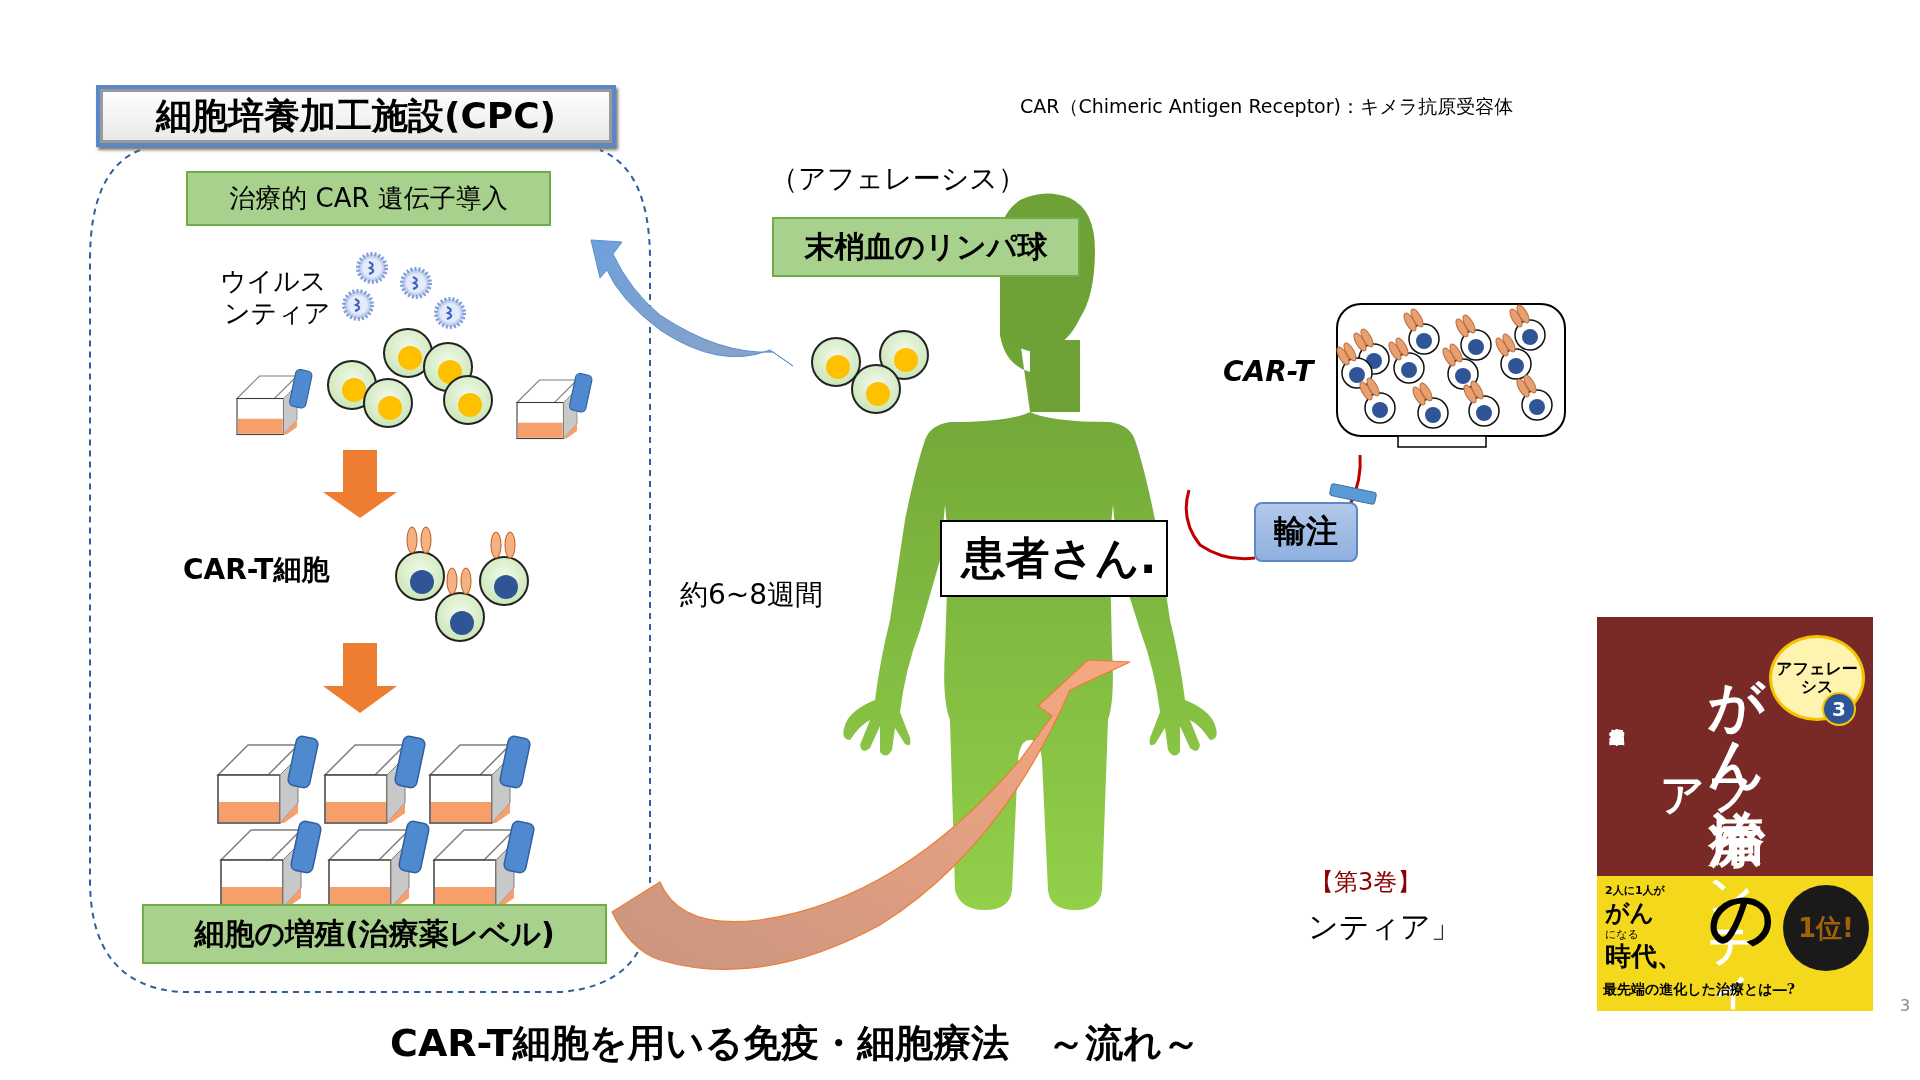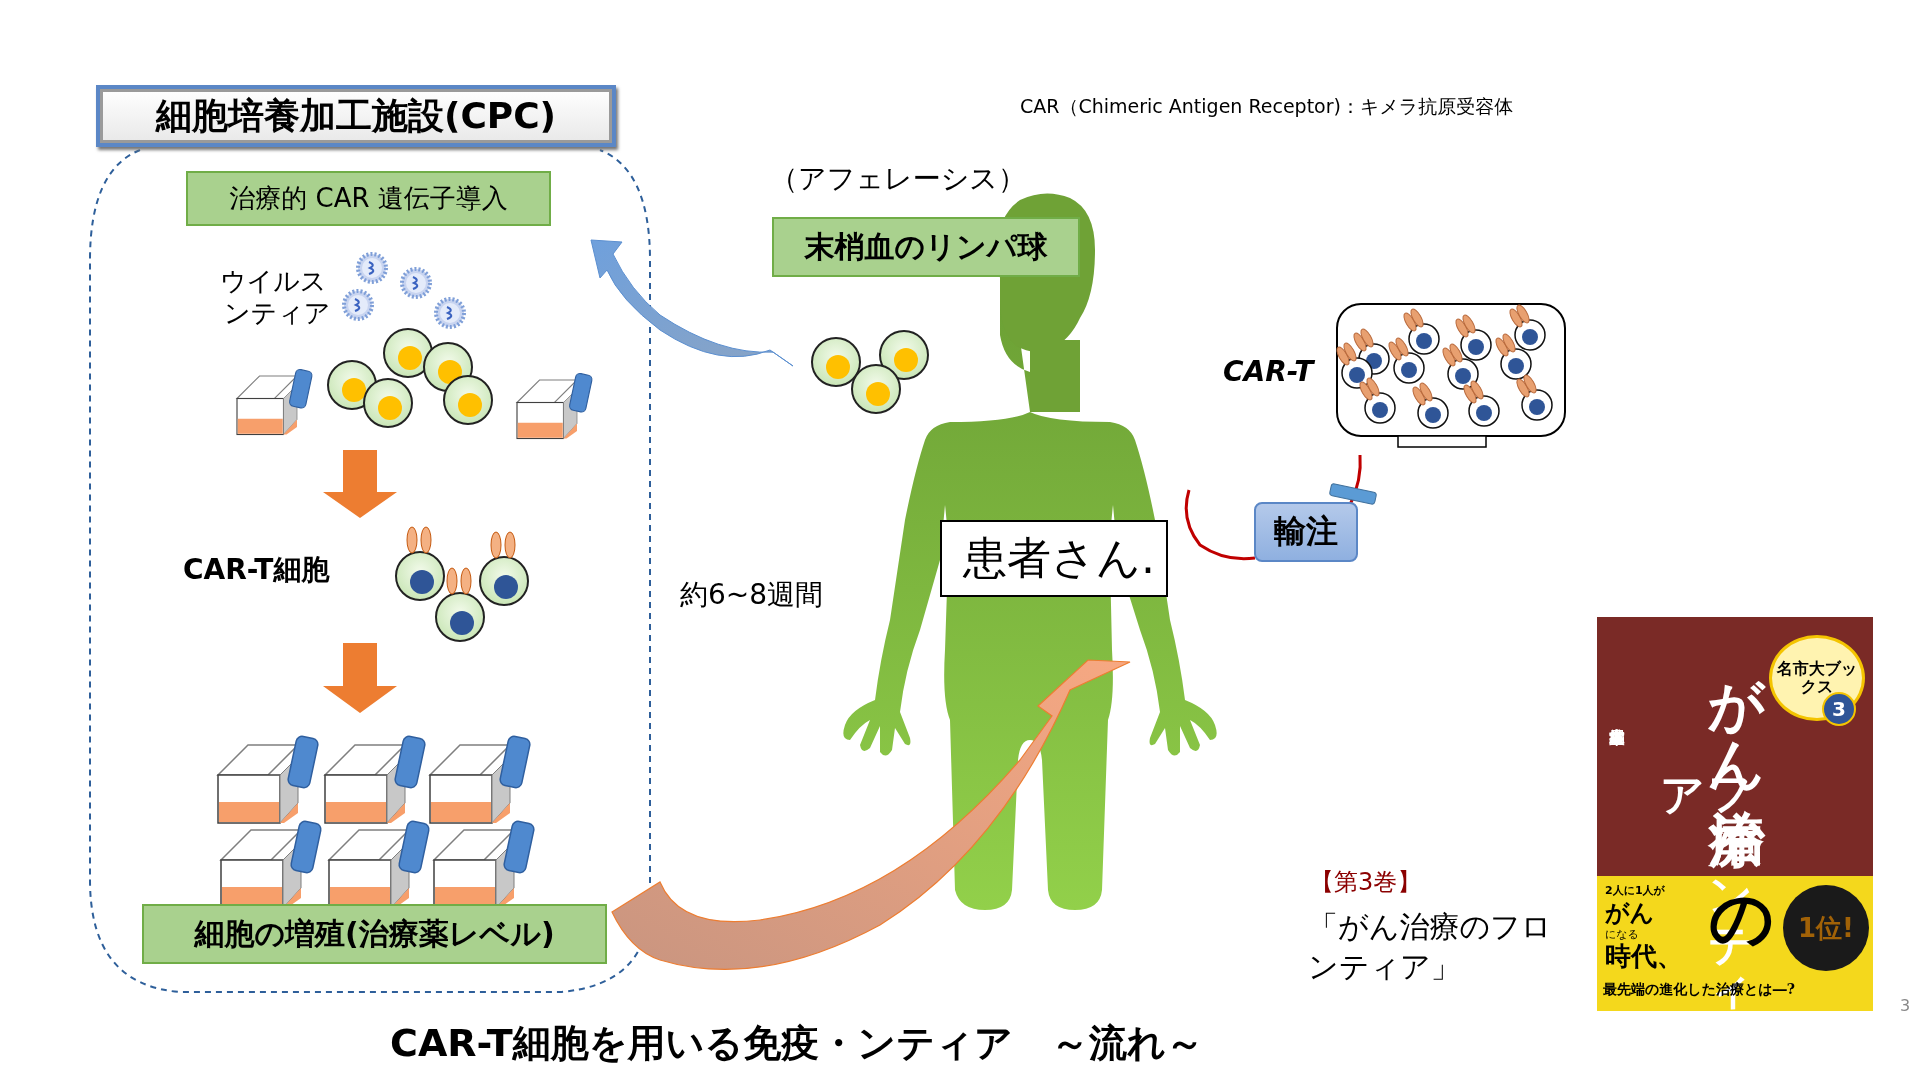--- a/index.html
+++ b/index.html
@@ -9,21 +9,21 @@
   .cpc-title { left:96px; top:85px; width:520px; height:62px; box-sizing:border-box;
     background:linear-gradient(#ffffff,#e8e8e8); border:4px solid #5b87c6;
     box-shadow: inset 0 0 0 3px #9a9a9a, 2px 3px 3px #777;
     font-size:36px; font-weight:bold; display:flex; align-items:center; justify-content:center; }
   .green-box { background:#a9d18e; border:2px solid #70ad47; box-sizing:border-box;
     display:flex; align-items:center; justify-content:center; font-weight:bold; }
   .txt { white-space:nowrap; }
   .infuse { background:linear-gradient(#b4c9ea,#8fb0e0); border:2px solid #5b87c6; box-sizing:border-box;
     display:flex; align-items:center; justify-content:center; font-size:32px; font-weight:bold; }
   .patient { background:#fff; border:2px solid #000; box-sizing:border-box; display:flex;
-    align-items:center; justify-content:center; font-size:44px; font-weight:normal;padding-left:10px; }
+    align-items:center; justify-content:center; font-size:44px; font-weight:bold;padding-left:10px; }
   .book { left:1597px; top:617px; width:276px; height:394px; background:#7a2a26; overflow:hidden; }
   .book .yellow { position:absolute; left:0; bottom:0; width:100%; height:135px; background:#f4d81c; }
   .book .big { position:absolute; color:#fff; font-weight:bold; writing-mode:vertical-rl; }
 </style>
 </head>
 <body>
 
 <svg class="abs" style="left:0;top:0" width="1920" height="1080">
   <defs>
     <radialGradient id="cellg" cx="50%" cy="40%" r="60%">
@@ -184,36 +184,35 @@
   </div>
 
 <div class="abs txt" style="left:1223px;top:355px;font-size:28px;font-weight:bold;font-style:italic;">CAR-T</div>
 
 <div class="abs infuse" style="left:1254px;top:502px;width:104px;height:60px;border-radius:8px;">
     <span>輸注</span>
   </div>
 
 <div class="abs txt" style="left:1310px;top:866px;font-size:24px;color:#8b0000;">【第3巻】</div>
 <div class="abs txt" style="left:1308px;top:907px;font-size:30px;line-height:40px;">
-  <div>「がん治療のフロ</div>
   <div>ンティア」</div>
 </div>
 
 <div class="abs book">
   <div class="yellow"></div>
   <div style="position:absolute;left:172px;top:18px;width:90px;height:80px;border-radius:50%;background:#fff3b0;border:3px solid #f4c400;display:flex;align-items:center;justify-content:center;text-align:center;font-size:16px;font-weight:bold;line-height:18px;">
-      <span>名市大ブックス</span>
+      <span>アフェレーシス</span>
     </div>
   <div style="position:absolute;left:225px;top:75px;width:30px;height:30px;border-radius:50%;background:#2f5597;color:#fff;border:2px solid #f4c400;display:flex;align-items:center;justify-content:center;font-weight:bold;font-size:20px;">3</div>
   <div class="big" style="left:110px;top:20px;font-size:56px;line-height:60px;">がん治療</div>
   <div class="big" style="left:62px;top:132px;font-size:44px;line-height:48px;">フロンティア</div>
   <div style="position:absolute;left:112px;top:258px;font-size:64px;font-weight:bold;color:#000;">の</div>
   <div class="big" style="left:10px;top:100px;font-size:15px;color:#fff;">名古屋市立大学編</div>
   <div style="position:absolute;left:8px;top:266px;font-size:11px;font-weight:bold;">2人に1人が</div>
   <div style="position:absolute;left:8px;top:280px;font-size:24px;font-weight:bold;font-family:'DejaVu Serif',serif;">がん</div>
   <div style="position:absolute;left:8px;top:310px;font-size:11px;">になる</div>
   <div style="position:absolute;left:8px;top:322px;font-size:26px;font-weight:bold;font-family:'DejaVu Serif',serif;">時代、</div>
   <div style="position:absolute;left:6px;top:364px;font-size:14px;font-weight:bold;font-family:'DejaVu Serif',serif;white-space:nowrap;">最先端の進化した治療とは―?</div>
   <div style="position:absolute;left:186px;top:268px;width:86px;height:86px;border-radius:50%;background:#1a1a1a;color:#a16207;display:flex;align-items:center;justify-content:center;font-size:26px;font-weight:bold;">1位!</div>
 </div>
 
-<div class="abs txt" style="left:390px;top:1018px;font-size:38px;font-weight:bold;">CAR-T細胞を用いる免疫・ンティア　～流れ～</div>
+<div class="abs txt" style="left:390px;top:1018px;font-size:38px;font-weight:bold;">CAR-T細胞を用いる免疫・細胞療法　～流れ～</div>
 <div class="abs txt" style="left:1900px;top:996px;font-size:16px;color:#888;">3</div>
 
 </body></html>

